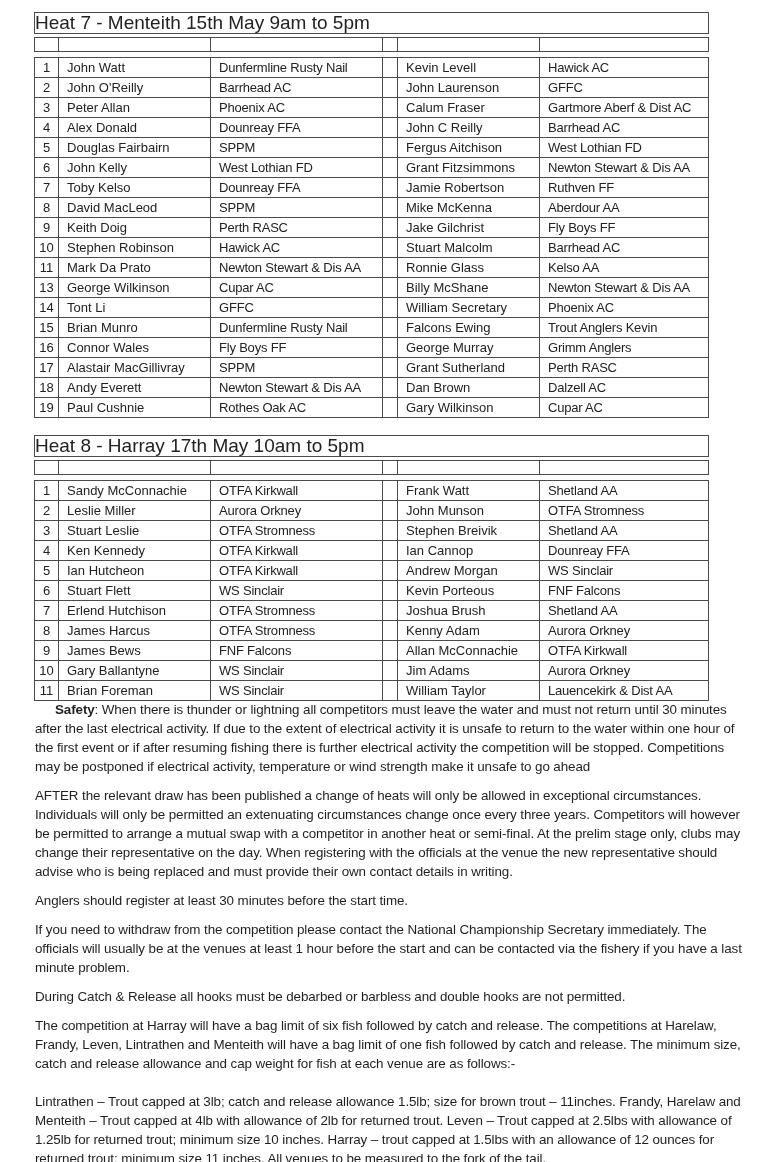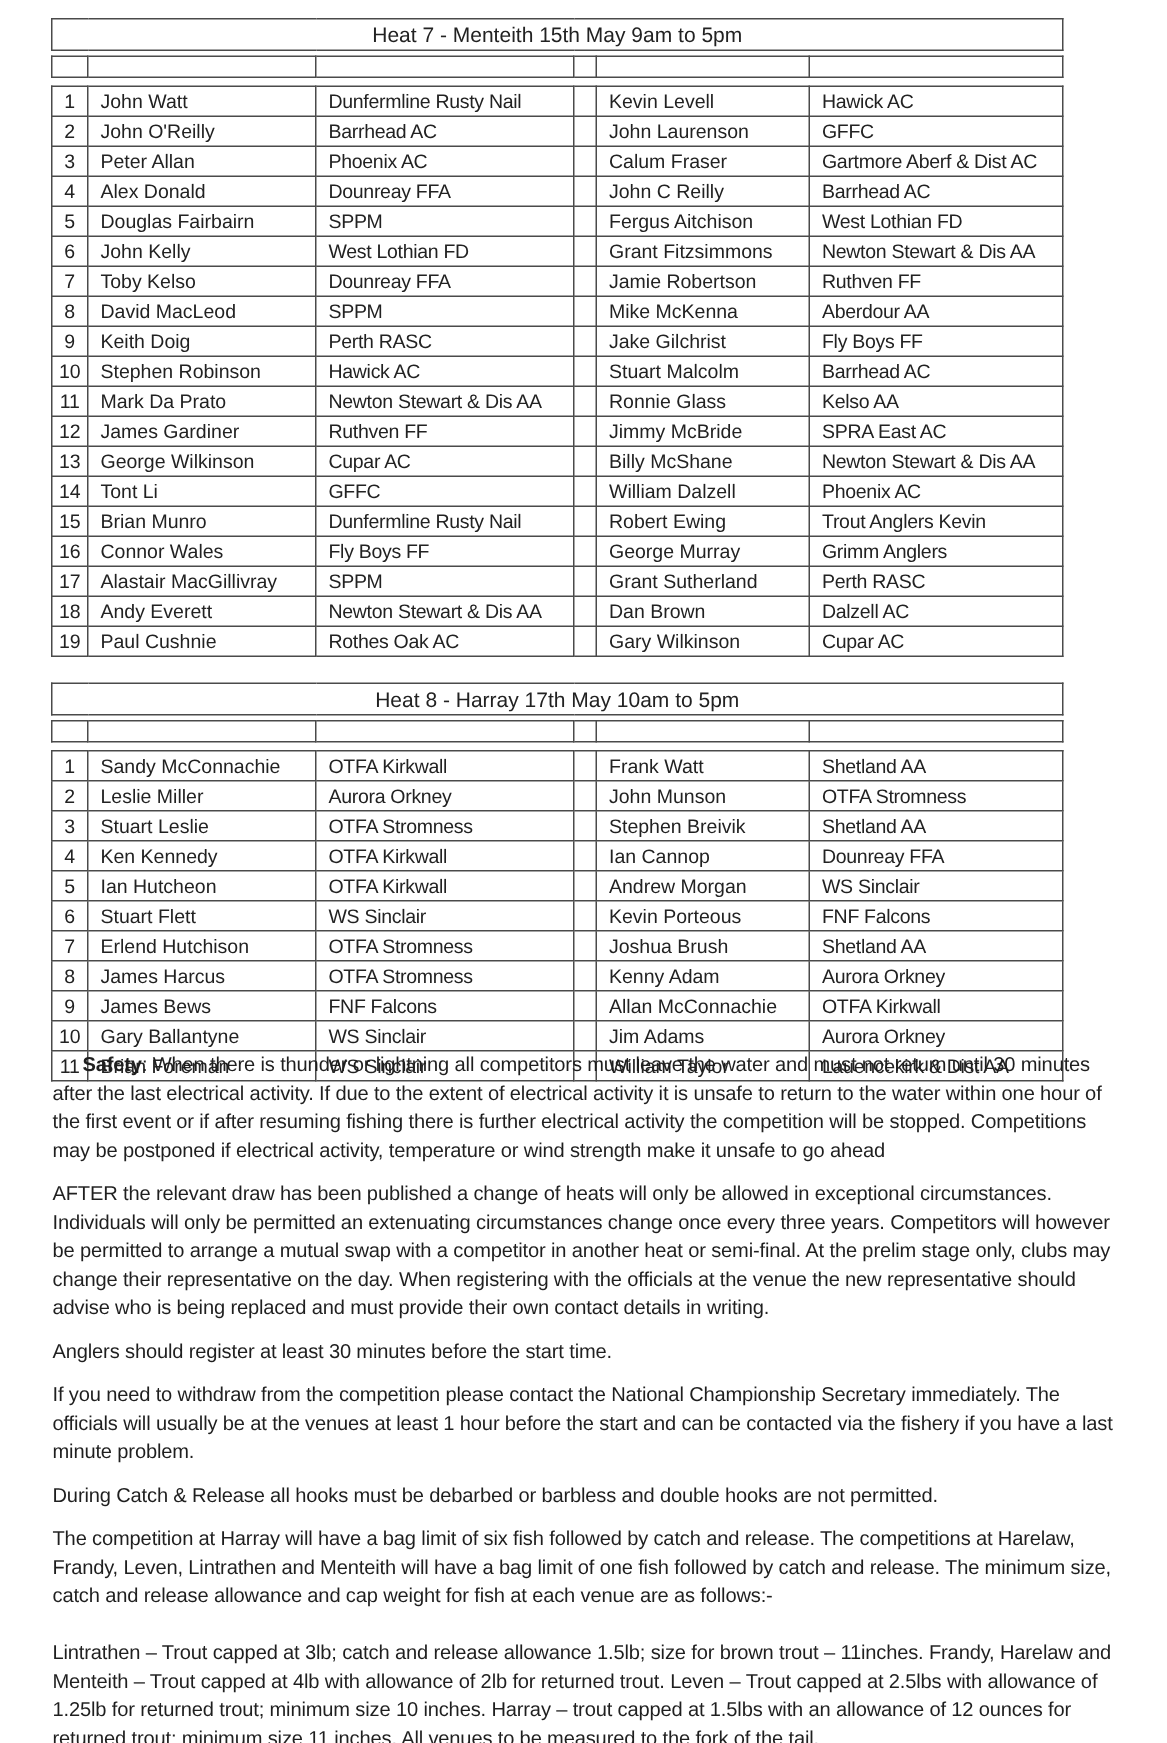--- a/index.html
+++ b/index.html
@@ -30,24 +30,24 @@
   table.heat-table td {
     border: 1px solid #4a4a4a;
     padding: 0 0 0 8px;
     height: 19px;
     line-height: 18px;
     white-space: nowrap;
     overflow: hidden;
     vertical-align: middle;
   }
   table.heat-table tr.title-row td {
-    text-align: center;
+    text-align: left;
     height: 20px;
     padding: 0;
-    font-size: 14px;
+    font-size: 19px;
   }
   table.heat-table tr.gap-row td {
     border: none;
     height: 3px;
     padding: 0;
     line-height: 3px;
   }
   table.heat-table tr.gap-row.wide td { height: 5px; line-height: 5px; }
   table.heat-table tr.empty-header-row td {
     height: 13px;
@@ -200,53 +200,45 @@
 
     <tr class="data-row">
       <td class="c-num">11</td>
       <td>Mark Da Prato</td>
       <td class="squeeze">Newton Stewart &amp; Dis AA</td>
       <td></td>
       <td>Ronnie Glass</td>
       <td class="squeeze">Kelso AA</td>
     </tr>
 
-    <tr class="data-row">
-      <td class="c-num">12</td>
-      <td>James Gardiner</td>
-      <td class="squeeze">Ruthven FF</td>
-      <td></td>
-      <td>Jimmy McBride</td>
-      <td class="squeeze">SPRA East AC</td>
-    </tr>
 
     <tr class="data-row">
       <td class="c-num">13</td>
       <td>George Wilkinson</td>
       <td class="squeeze">Cupar AC</td>
       <td></td>
       <td>Billy McShane</td>
       <td class="squeeze">Newton Stewart &amp; Dis AA</td>
     </tr>
 
     <tr class="data-row">
       <td class="c-num">14</td>
       <td>Tont Li</td>
       <td class="squeeze">GFFC</td>
       <td></td>
-      <td>William Dalzell</td>
+      <td>William Secretary</td>
       <td class="squeeze">Phoenix AC</td>
     </tr>
 
     <tr class="data-row">
       <td class="c-num">15</td>
       <td>Brian Munro</td>
       <td class="squeeze">Dunfermline Rusty Nail</td>
       <td></td>
-      <td>Robert Ewing</td>
+      <td>Falcons Ewing</td>
       <td class="squeeze">Trout Anglers Kevin</td>
     </tr>
 
     <tr class="data-row">
       <td class="c-num">16</td>
       <td>Connor Wales</td>
       <td class="squeeze">Fly Boys FF</td>
       <td></td>
       <td>George Murray</td>
       <td class="squeeze">Grimm Anglers</td>

